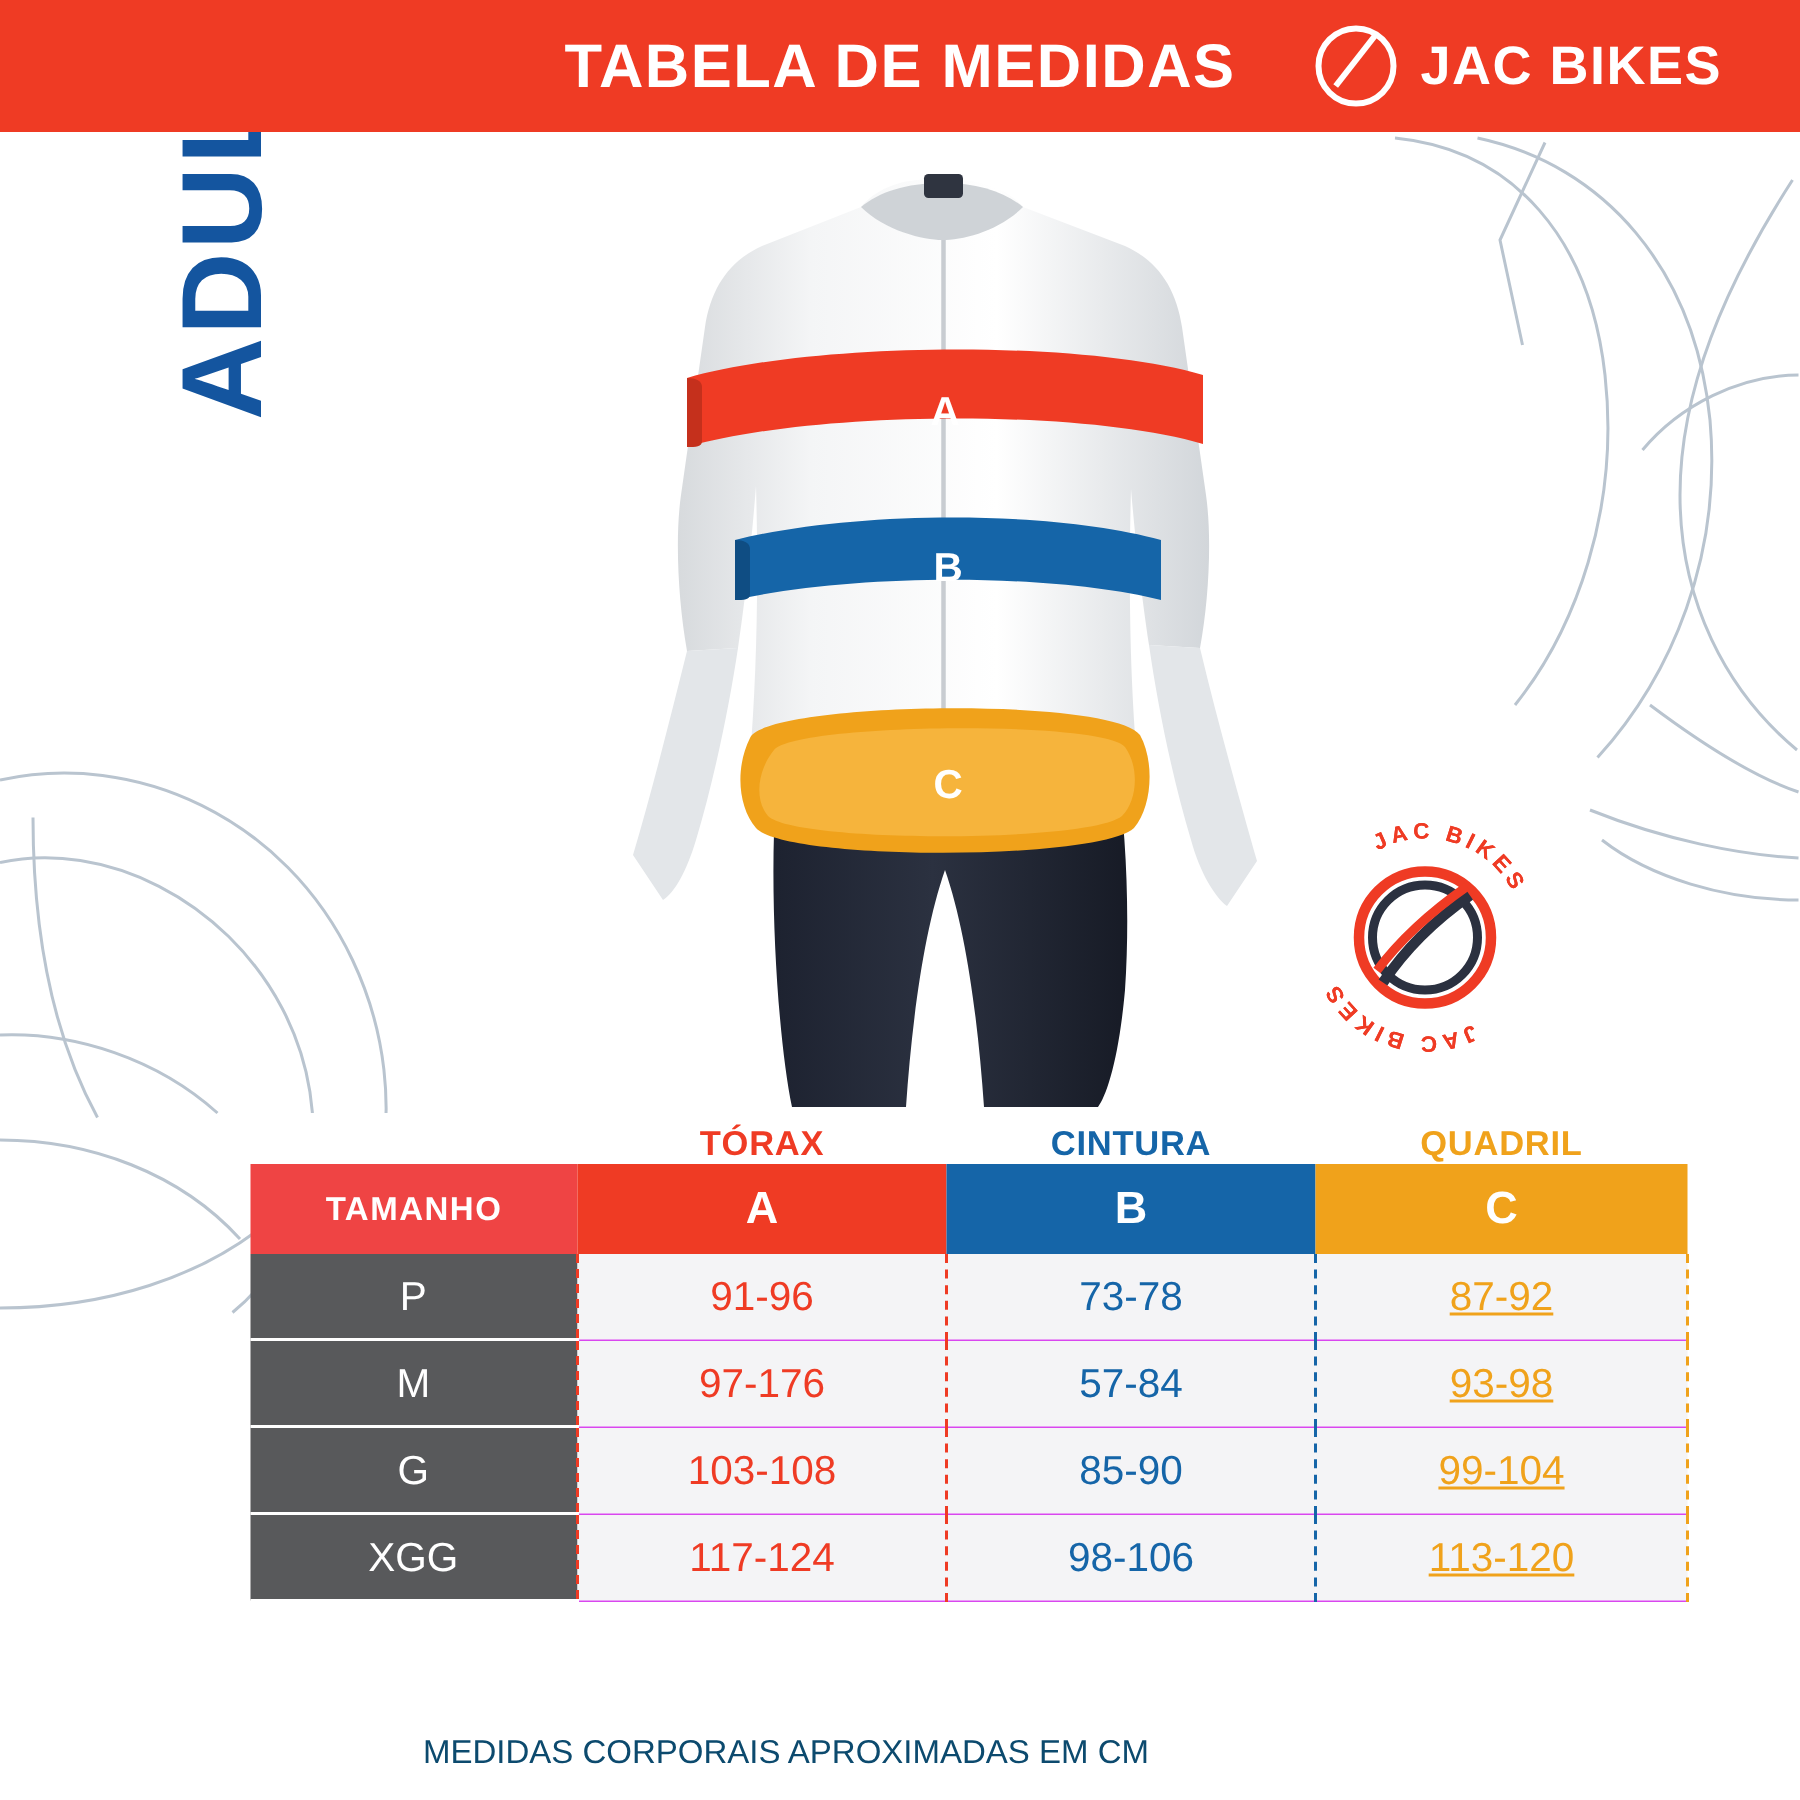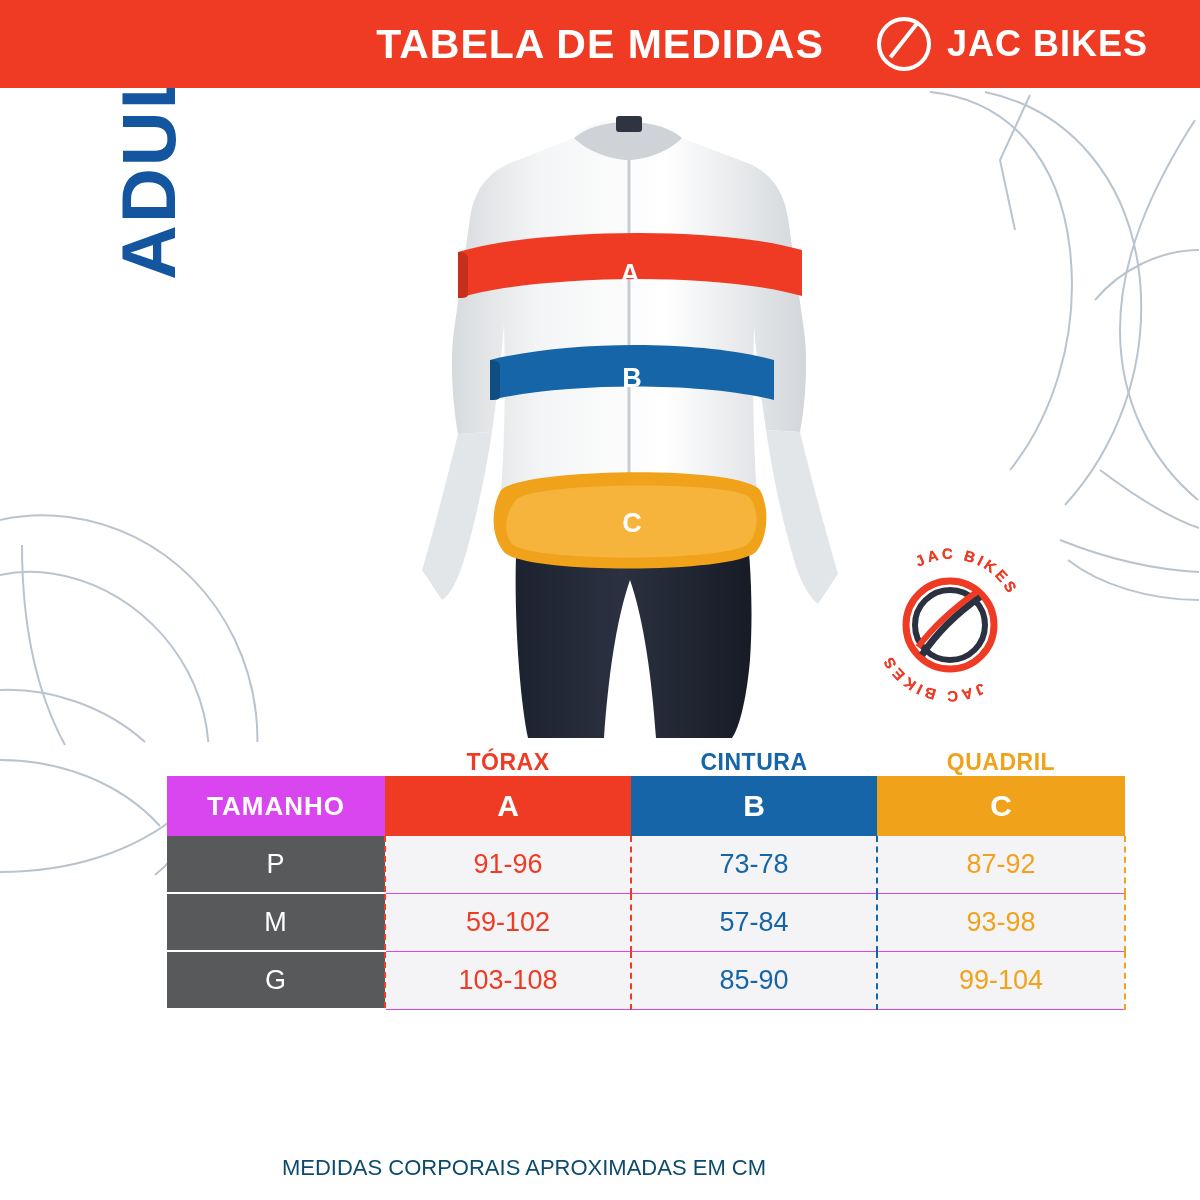--- a/index.html
+++ b/index.html
@@ -142,23 +142,23 @@
     letter-spacing: 0.5px;
     vertical-align: bottom;
     padding-bottom: 4px;
     background: #ffffff;
   }
   .ch-torax { color: #ef3b24; }
   .ch-cintura { color: #1565a8; }
   .ch-quadril { color: #f0a21b; }
 
   .hdr-tamanho {
-    background: #d946ef;
+    background: #ef4444;
     color: #ffffff;
-    font-size: 26px;
+    font-size: 22px;
     font-weight: bold;
     text-align: center;
     height: 60px;
     letter-spacing: 1px;
   }
   .hdr-a { background: #ef3b24; color:#fff; }
   .hdr-b { background: #1565a8; color:#fff; }
   .hdr-c { background: #f0a21b; color:#fff; }
   .hdr-letter {
     font-size: 30px;
@@ -177,21 +177,21 @@
   }
   .cell-val {
     font-size: 27px;
     text-align: center;
     height: 56px;
     background: #f4f4f6;
     border-bottom: 1px solid #d946ef;
   }
   .v-a { color: #ef3b24; border-left: 2px dashed #ef3b24; border-right: 2px dashed #ef3b24; }
   .v-b { color: #1565a8; border-left: 2px dashed #1565a8; border-right: 2px dashed #1565a8; }
-  .v-c { color: #f0a21b; border-left: 2px dashed #f0a21b; border-right: 2px dashed #f0a21b; }
+  .v-c { color: #f0a21b; border-left: 2px dashed #f0a21b; border-right: 2px dashed #f0a21b; text-decoration: underline; }
 
   .footnote {
     position: absolute;
     left: 0;
     top: 1155px;
     width: 1048px;
     text-align: center;
     font-size: 22px;
     color: #0c4a6e;
     z-index: 4;
@@ -329,27 +329,33 @@
     </thead>
     <tbody>
       <tr>
         <td class="cell-size">P</td>
         <td class="cell-val v-a">91-96</td>
         <td class="cell-val v-b">73-78</td>
         <td class="cell-val v-c">87-92</td>
       </tr>
       <tr>
         <td class="cell-size">M</td>
-        <td class="cell-val v-a">59-102</td>
+        <td class="cell-val v-a">97-176</td>
         <td class="cell-val v-b">57-84</td>
         <td class="cell-val v-c">93-98</td>
       </tr>
       <tr>
         <td class="cell-size">G</td>
         <td class="cell-val v-a">103-108</td>
         <td class="cell-val v-b">85-90</td>
         <td class="cell-val v-c">99-104</td>
       </tr>
+      <tr>
+        <td class="cell-size">XGG</td>
+        <td class="cell-val v-a">117-124</td>
+        <td class="cell-val v-b">98-106</td>
+        <td class="cell-val v-c">113-120</td>
+      </tr>
     </tbody>
   </table>
 </div>
 
 <div class="footnote">MEDIDAS CORPORAIS APROXIMADAS EM CM</div>
 
 </body></html>

